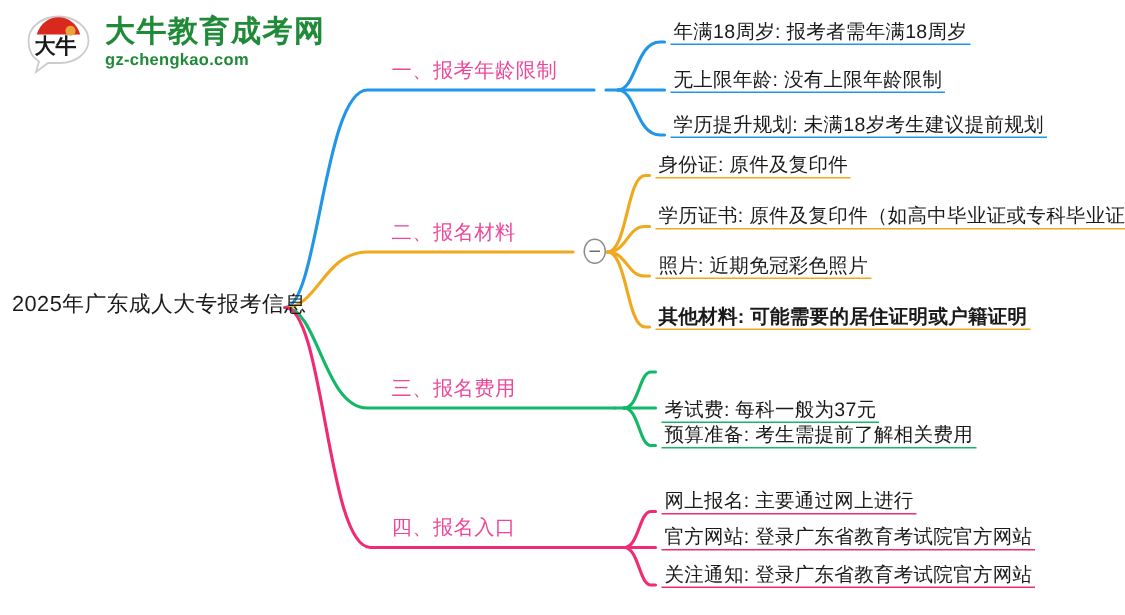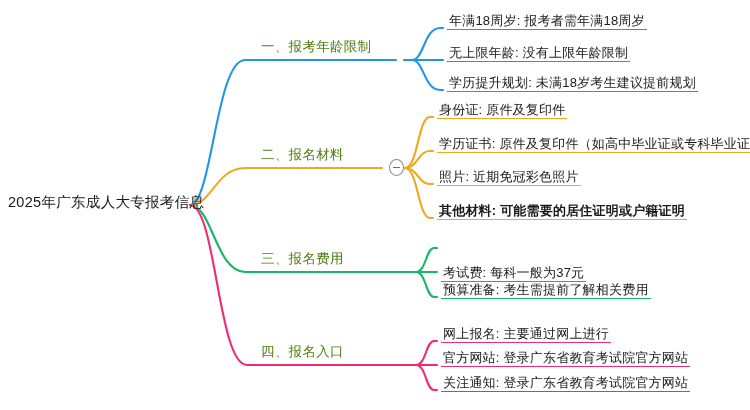--- a/index.html
+++ b/index.html
@@ -32,21 +32,21 @@
   .root-node {
     position:absolute;
     left:8px; top:193px;
     font-size:14.5px; color:#1a1a1a; font-weight:500;
     white-space:nowrap; letter-spacing:.3px;
   }
 
   
   .branch-node {
     position:absolute;
-    font-size:13.5px; color:#4d7c0f;
+    font-size:13.5px; color:#ec4899;
     white-space:nowrap; letter-spacing:.3px;
     padding-bottom:18px;
   }
 
   
   .leaf-node {
     position:absolute;
     font-size:13px; color:#1a1a1a;
     white-space:nowrap; letter-spacing:.2px;
     padding:0 2px 0 2px;
@@ -70,20 +70,34 @@
   }
   .collapse-toggle .bar {
     width:7px; height:1.5px; background:#6d6d6d; display:block;
   }
 </style>
 </head>
 <body>
 
 <div id="stage">
 
+  <div class="logo-wrap">
+    <div class="logo-mark">
+      <svg width="46" height="42" viewBox="0 0 46 42" xmlns="http://www.w3.org/2000/svg">
+        <path d="M23 3 C34 3 43 10 43 19 C43 27 35 34 24 34 L16 34 L8 40 L10 33 C5 30 3 25 3 19 C3 10 12 3 23 3 Z" fill="#ffffff" stroke="#cccccc" stroke-width="1.2"></path>
+        <path d="M8.5 15 C11 7 17 3.5 23 3.5 C29 3.5 35 7 37.5 15 Z" fill="#d9281e"></path>
+        <circle cx="31" cy="12.5" r="3.4" fill="#e8a33d"></circle>
+        <text x="21" y="27" font-size="14" font-weight="bold" fill="#1a1a1a" font-family="DejaVu Sans, sans-serif" text-anchor="middle">大牛</text>
+      </svg>
+    </div>
+    <div class="logo-text">
+      <div class="logo-title">大牛教育成考网</div>
+      <div class="logo-sub">gz-chengkao.com</div>
+    </div>
+  </div>
 
   <svg id="wires" viewBox="0 0 750 410" xmlns="http://www.w3.org/2000/svg">
 
     <path d="M190 205 C212 205 216 60 245 60 L396 60" fill="none" stroke="#2196e8" stroke-width="2.1" stroke-linecap="round"></path>
 
     <path d="M190 205 C212 205 216 168 245 168 L382 168" fill="none" stroke="#f0a81e" stroke-width="2.1" stroke-linecap="round"></path>
 
     <path d="M190 205 C212 205 216 272 245 272 L410 272" fill="none" stroke="#12b866" stroke-width="2.1" stroke-linecap="round"></path>
 
     <path d="M190 205 C216 205 218 365 247 365 L410 365" fill="none" stroke="#ef2c73" stroke-width="2.1" stroke-linecap="round"></path>

